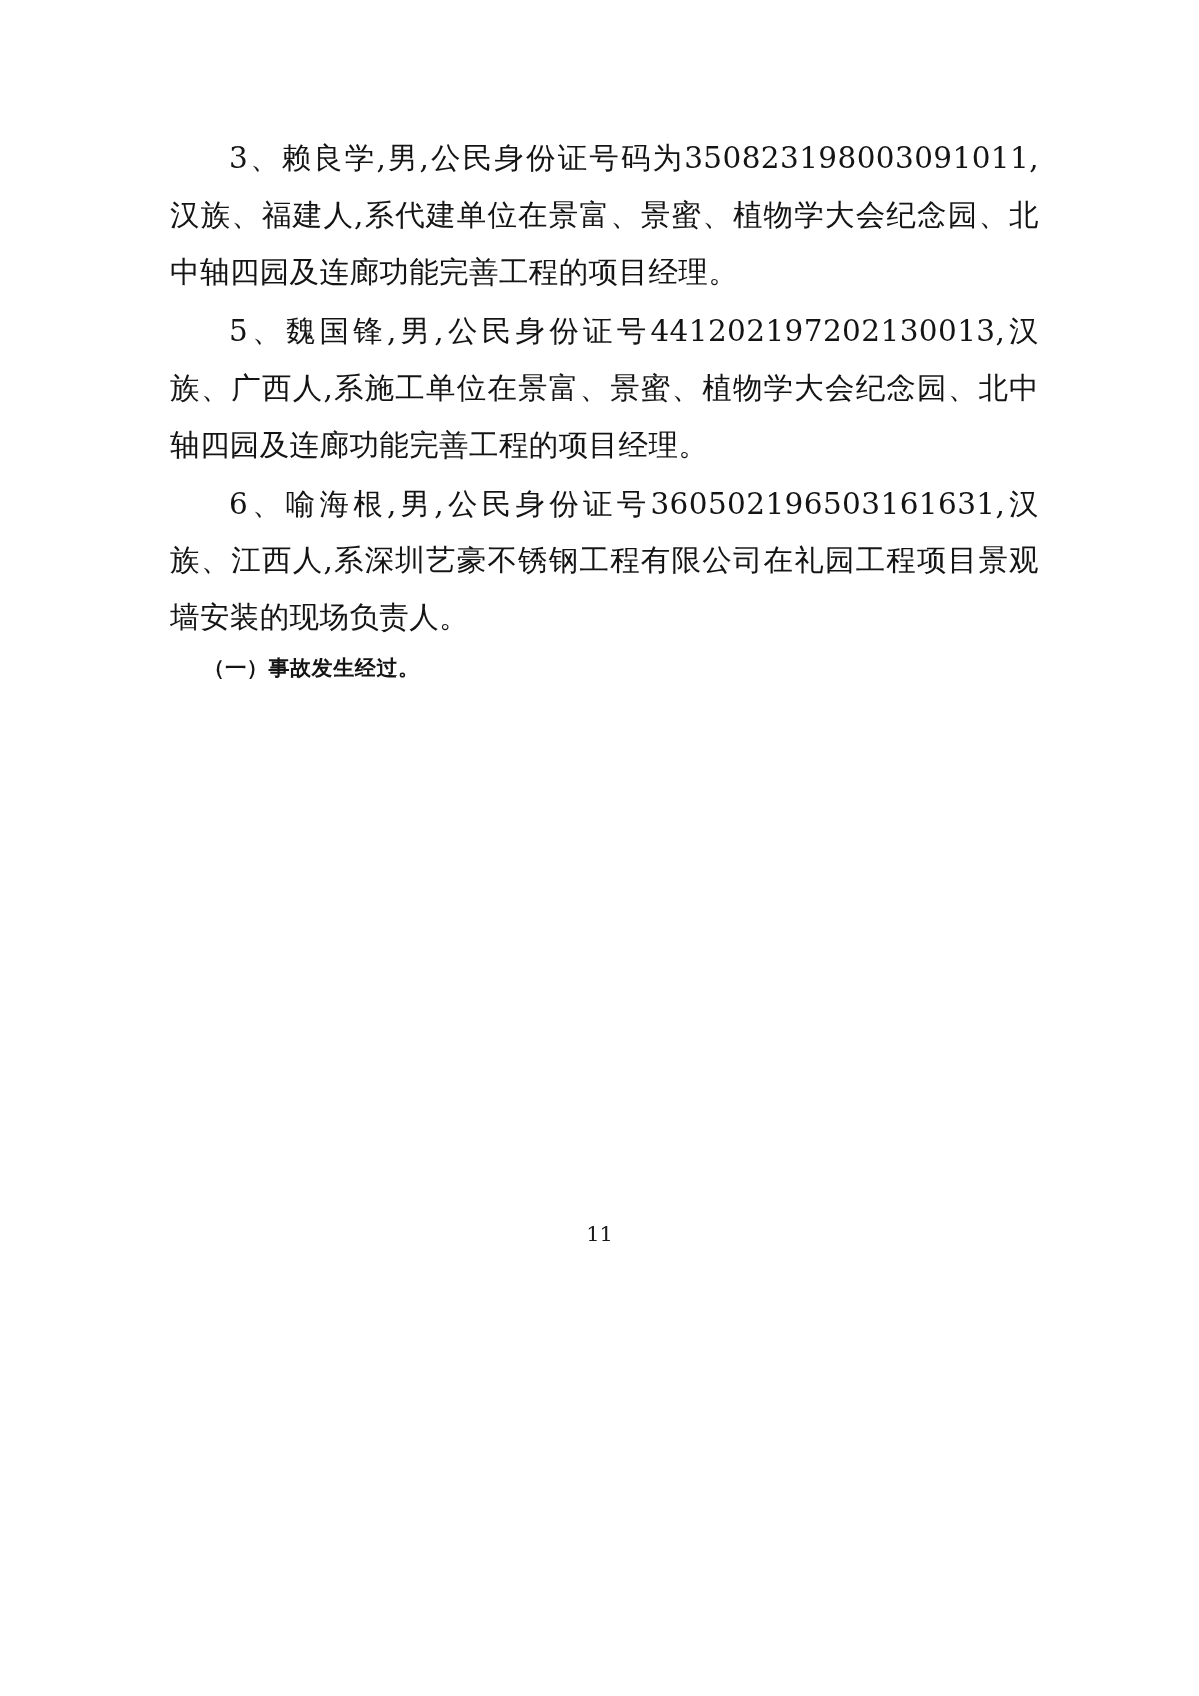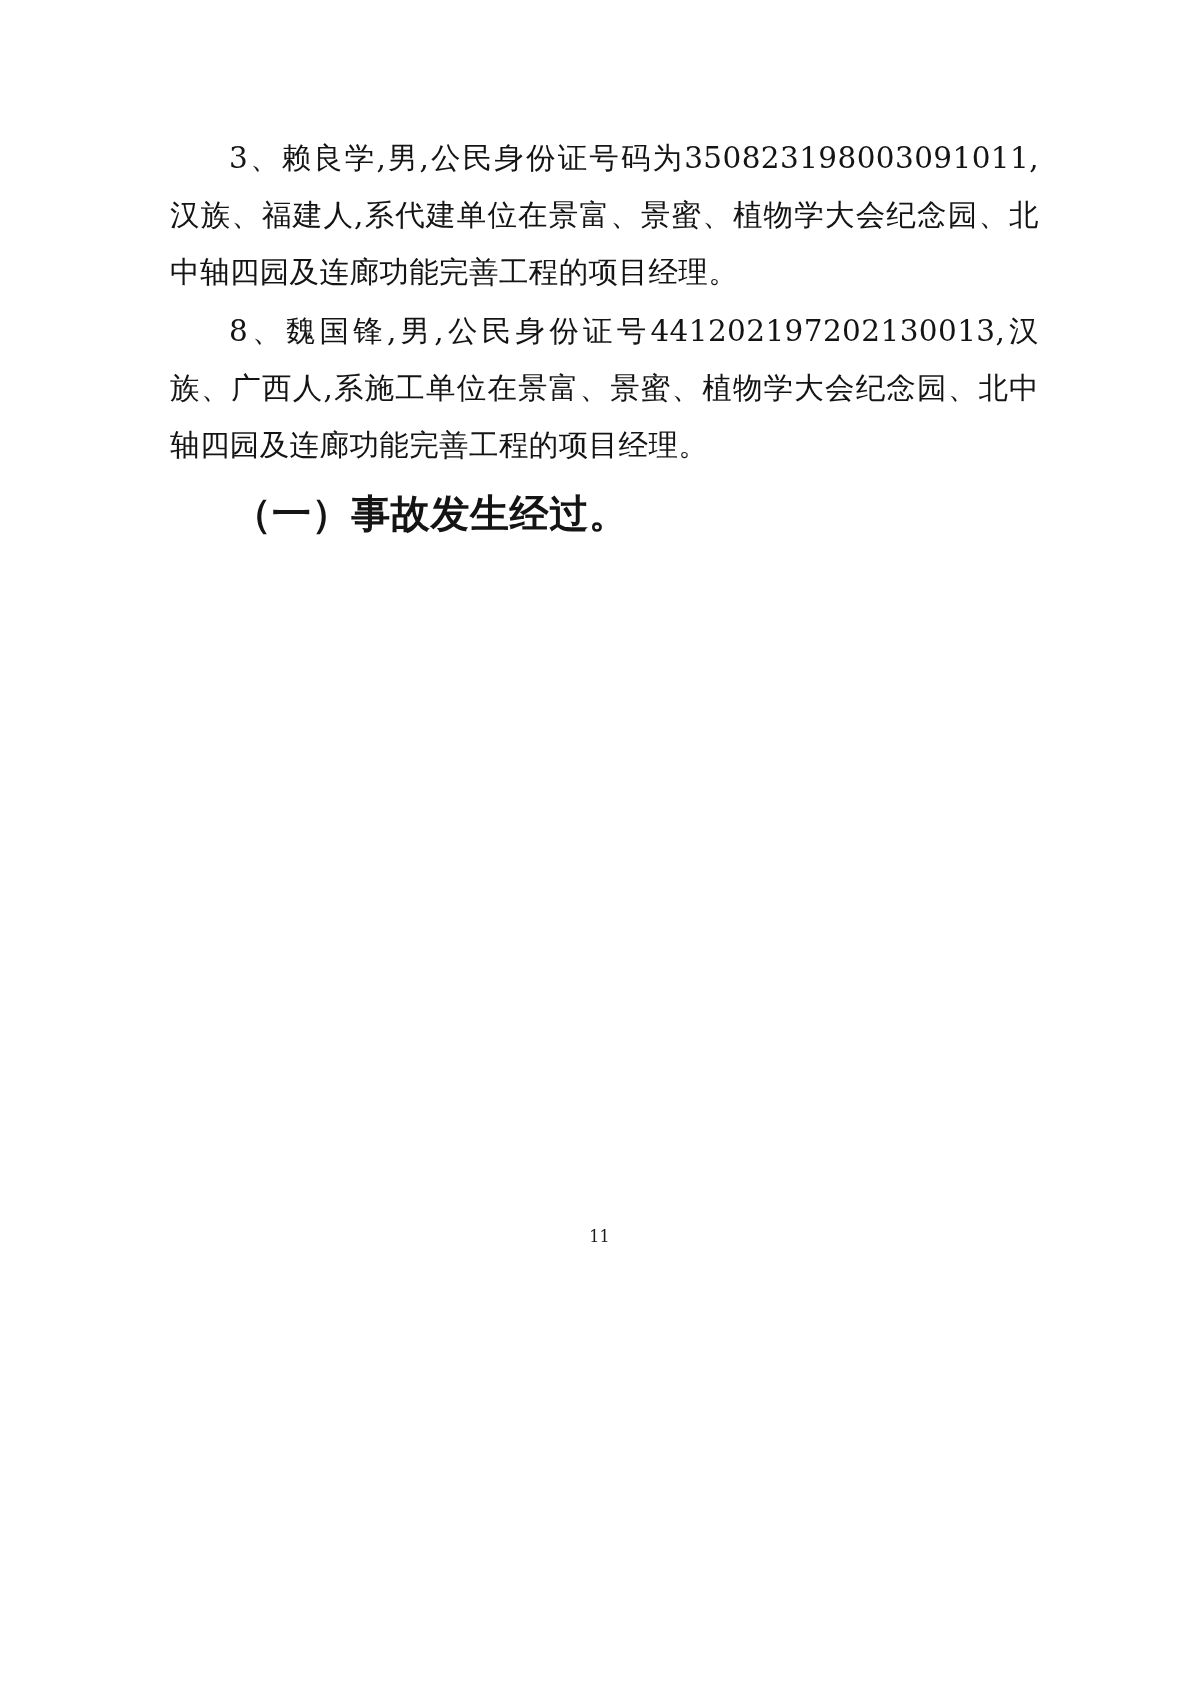--- a/index.html
+++ b/index.html
@@ -31,46 +31,47 @@
   }
   .heading {
     font-size: 29.5px;
     line-height: 1.93;
     font-weight: bold;
     margin: 0;
     text-indent: 1.6em;
     letter-spacing: 0.6px;
   }
   .subheading {
-    font-size: 39px;
+    font-size: 21px;
     line-height: 1.93;
     font-weight: bold;
     margin: 0;
     text-indent: 1.6em;
     letter-spacing: 0.6px;
   }
   .page-number {
     position: absolute;
     left: 0;
     right: 0;
     bottom: 54px;
     text-align: center;
-    font-size: 16px;
+    font-size: 21px;
     font-family: "DejaVu Serif", "Liberation Serif", serif;
     color: #1a1a1a;
   }
 </style>
 </head>
 <body>
 
 <div class="page">
 
   <div class="body-text">
     <p class="para">3、赖良学,男,公民身份证号码为350823198003091011,汉族、福建人,系代建单位在景富、景蜜、植物学大会纪念园、北中轴四园及连廊功能完善工程的项目经理。</p>
-    <p class="para">8、魏国锋,男,公民身份证号441202197202130013,汉族、广西人,系施工单位在景富、景蜜、植物学大会纪念园、北中轴四园及连廊功能完善工程的项目经理。</p>
+    <p class="para">5、魏国锋,男,公民身份证号441202197202130013,汉族、广西人,系施工单位在景富、景蜜、植物学大会纪念园、北中轴四园及连廊功能完善工程的项目经理。</p>
+    <p class="para">6、喻海根,男,公民身份证号360502196503161631,汉族、江西人,系深圳艺豪不锈钢工程有限公司在礼园工程项目景观墙安装的现场负责人。</p>
 
     <p class="subheading">（一）事故发生经过。</p>
 
   </div>
 
   <div class="page-number">11</div>
 
 </div>
 
 </body></html>

